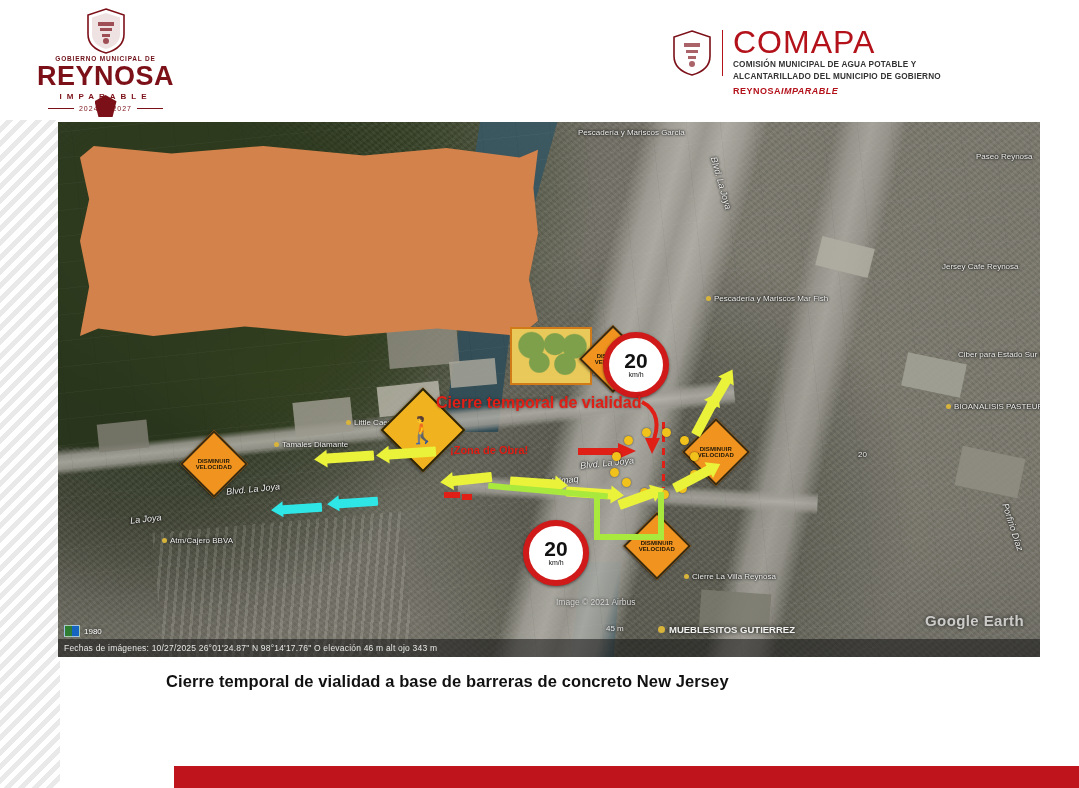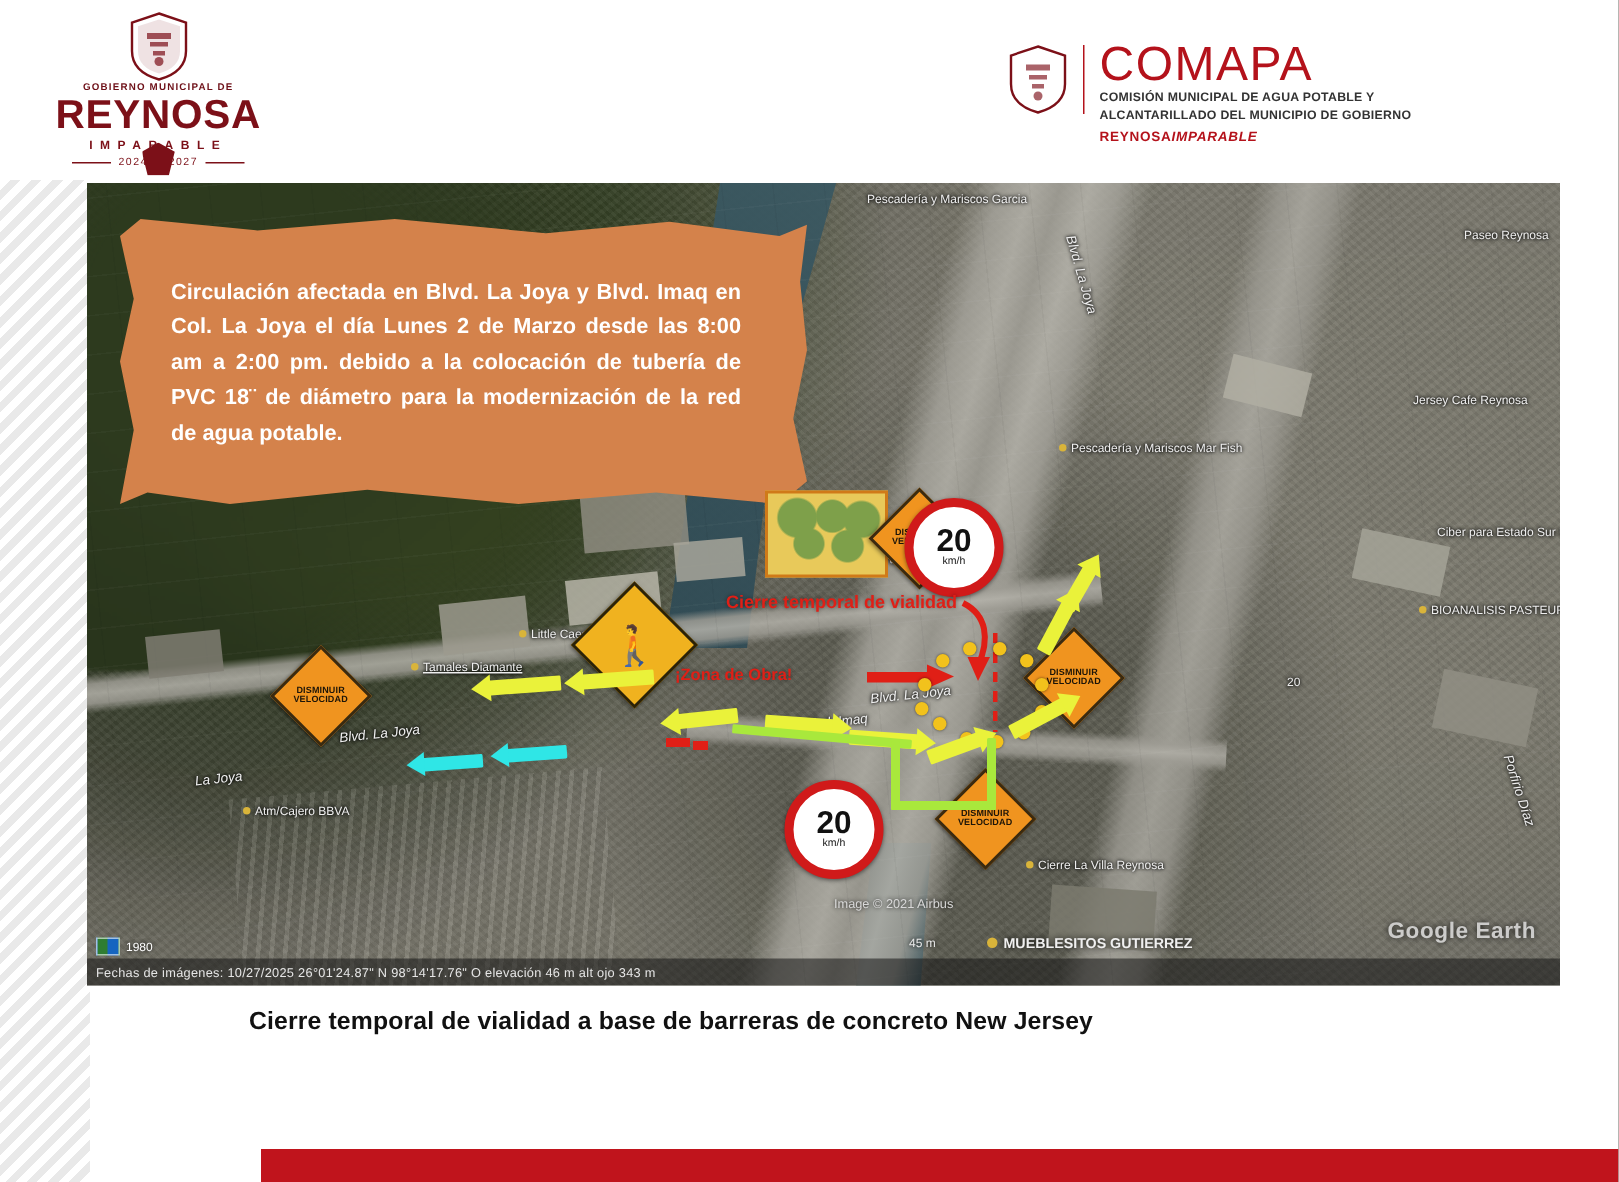--- a/index.html
+++ b/index.html
@@ -419,25 +419,24 @@
                       radial-gradient(circle at 80% 32%, #7ea04a 0 16%, rgba(0,0,0,0) 18%),
                       radial-gradient(circle at 35% 62%, #7ea04a 0 16%, rgba(0,0,0,0) 18%),
                       radial-gradient(circle at 68% 65%, #7ea04a 0 16%, rgba(0,0,0,0) 18%);
   }
 
   .label-cierre {
     position: absolute;
     left: 378px;
     top: 272px;
     color: #e01f16;
-    font-size: 12px;
+    font-size: 16px;
     font-weight: bold;
     text-shadow: 0 0 3px rgba(0,0,0,0.45);
     white-space: nowrap;
-    margin-left: 48px;
   }
   .label-zona {
     position: absolute;
     left: 392px;
     top: 322px;
     color: #e01f16;
     font-size: 11px;
     font-weight: bold;
     text-shadow: 0 0 3px rgba(0,0,0,0.45);
     white-space: nowrap;
@@ -705,38 +704,37 @@
     <div class="roof" style="left:900px;top:330px;width:64px;height:40px;transform:rotate(12deg);background:#908e84;"></div>
     <div class="roof" style="left:760px;top:120px;width:54px;height:30px;transform:rotate(14deg);background:#b0aea2;"></div>
     <div class="roof" style="left:40px;top:300px;width:50px;height:28px;transform:rotate(-6deg);background:#7f7d72;"></div>
   </div>
 
   <div id="map-labels">
       <div class="map-label" style="left: 520px; top: 6px;">Pescadería y Mariscos Garcia</div>
       <div class="map-label biz" style="left: 648px; top: 172px;">Pescadería y Mariscos Mar Fish</div>
       <div class="map-label biz" style="left: 478px; top: 246px;">Bonafont El Paso</div>
       <div class="map-label biz" style="left: 288px; top: 296px;">Little Caesars Pizza Ira</div>
-      <div class="map-label biz" style="left: 216px; top: 318px; text-decoration: underline;">Tamales Diamante</div>
+      <div class="map-label biz" style="left: 216px; top: 318px;">Tamales Diamante</div>
       <div class="map-label biz" style="left: 104px; top: 414px;">Atm/Cajero BBVA</div>
       <div class="map-label biz" style="left: 626px; top: 450px;">Cierre La Villa Reynosa</div>
       <div class="map-label biz" style="left: 888px; top: 280px;">BIOANALISIS PASTEUR</div>
       <div class="map-label" style="left: 900px; top: 228px;">Ciber para Estado Sur Urgenc</div>
       <div class="map-label" style="left: 884px; top: 140px;">Jersey Cafe Reynosa</div>
       <div class="map-label" style="left: 878px; top: 30px; margin-left: 40px;">Paseo Reynosa</div>
       <div class="map-label rot-road" style="left: 168px; top: 362px;">Blvd. La Joya</div>
       <div class="map-label rot-road" style="left: 522px; top: 336px;">Blvd. La Joya</div>
       <div class="map-label rot-road" style="left: 72px; top: 392px;">La Joya</div>
       <div class="map-label rot-road" style="left: 478px; top: 354px;">Blvd. Imaq</div>
       <div class="map-label vert" style="left: 636px; top: 56px;">Blvd. La Joya</div>
       <div class="map-label vert2" style="left: 930px; top: 400px;">Porfirio Díaz</div>
       <div class="map-label" style="left: 800px; top: 328px;">20</div>
     </div>
 
   <div class="callout"></div>
-  <div class="callout-text">Circulación afectada en Blvd. La Joya y Blvd. Imaq en Col. La Joya el día Lunes 2 de Marzo desde las 8:00 am a 2:00 pm. debido a la colocación de tubería de PVC 18¨ de diámetro para la modernización de la red de agua potable.</div>
 
   <div class="work-zone"></div>
 
   <div class="sign-diamond" style="left:531px;top:213px;">
     <div class="inner">
       <span>DISMINUIR</span><br><span>VELOCIDAD</span>
     </div>
   </div>
   <div class="sign-diamond" style="left:132px;top:318px;">
     <div class="inner">

